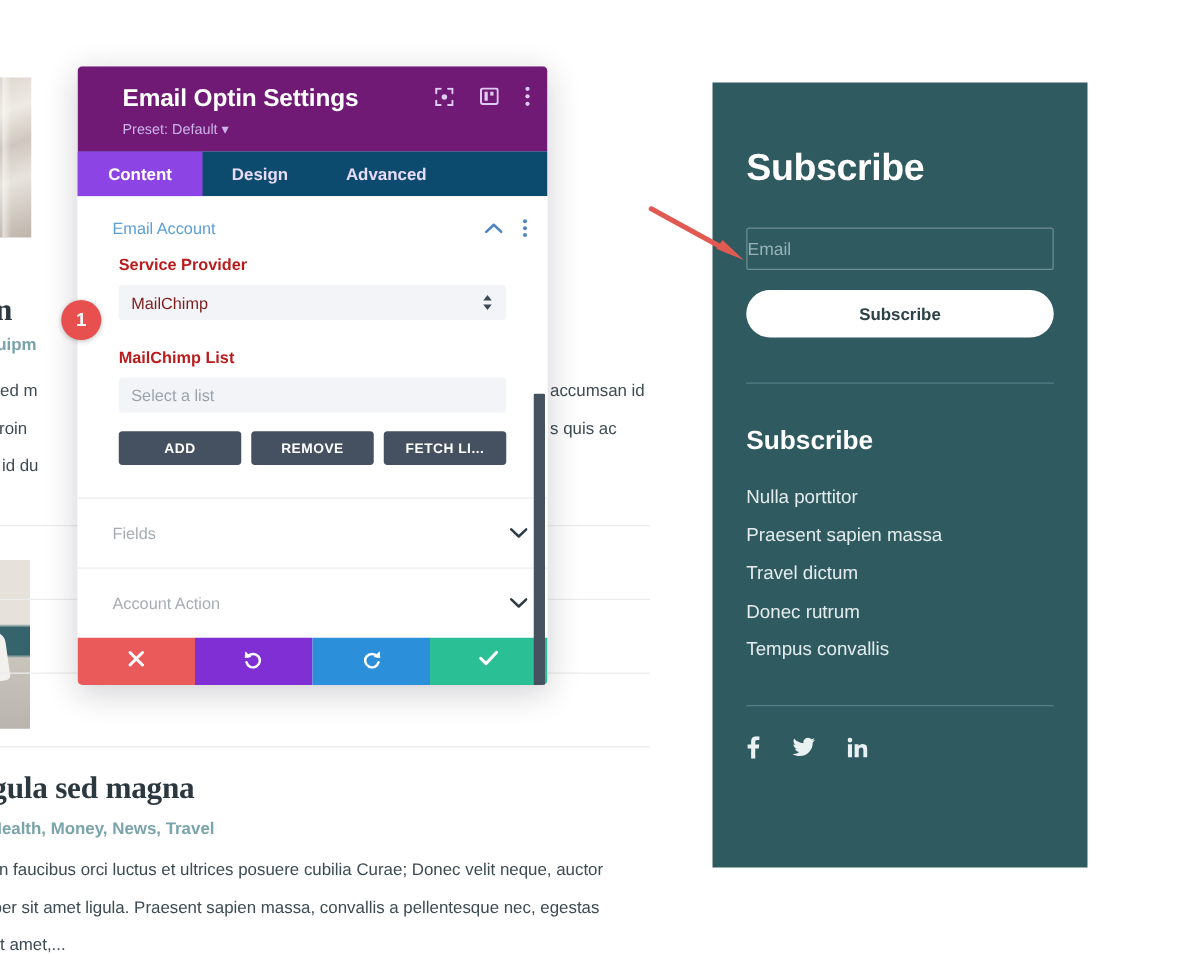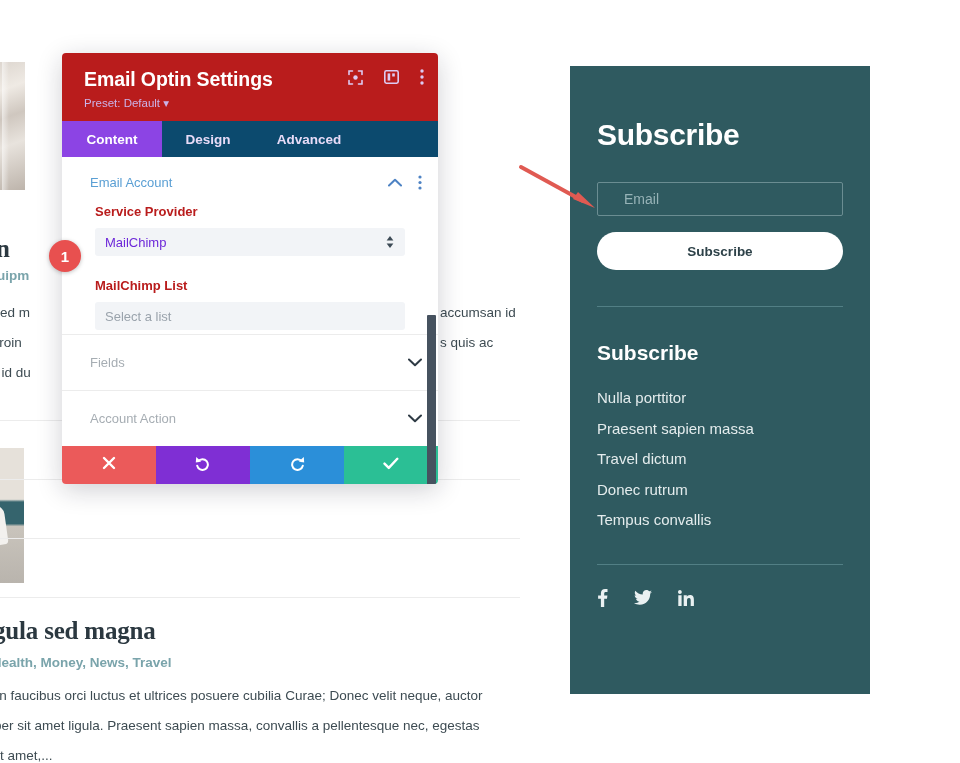--- a/index.html
+++ b/index.html
@@ -57,21 +57,21 @@
     background:#2f5a60;
   }
   #sidebar .inner{padding:0 27px;}
   .sb-title{
     color:#ffffff;font-size:30px;font-weight:bold;margin:0;
     padding-top:52px;letter-spacing:-.3px;
   }
   .sb-email{
     margin-top:30px;width:100%;box-sizing:border-box;height:34px;
     background:transparent;border:1px solid #6b8d92;color:#cfe0e2;
-    font-size:14px;padding:0 26px;outline:none;font-family:"Liberation Sans",sans-serif;
+    font-size:14px;padding:0 0;outline:none;font-family:"Liberation Sans",sans-serif;
     border-radius:2px;
   }
   .sb-email::placeholder{color:#97b3b7;}
   .sb-btn{
     margin-top:16px;width:100%;height:38px;border:none;border-radius:22px;
     background:#ffffff;color:#2d4148;font-size:13.5px;font-weight:bold;
     cursor:pointer;font-family:"Liberation Sans",sans-serif;
   }
   .sb-div{height:1px;background:#527f85;margin:36px 0 0 0;}
   .sb-h2{color:#ffffff;font-size:21px;font-weight:bold;margin:34px 0 0 0;}
@@ -79,21 +79,21 @@
   .sb-list li{color:#e4eced;font-size:15px;line-height:30.5px;}
   .sb-social{margin-top:24px;display:flex;gap:26px;align-items:center;}
   .sb-social span{color:#eaf1f2;display:inline-flex;}
 
   
   #modal{
     position:absolute;left:62px;top:53px;width:376px;
     box-shadow:0 6px 26px rgba(20,20,40,.20);
     border-radius:4px;overflow:hidden;background:#ffffff;
   }
-  .m-head{background:#b91c1c;padding:15px 18px 11px 22px;position:relative;}
+  .m-head{background:#701a75;padding:15px 18px 11px 36px;position:relative;}
   .m-title{color:#ffffff;font-size:19.5px;font-weight:bold;margin:0;letter-spacing:-.1px;}
   .m-preset{color:#cbb3e8;font-size:11.5px;margin-top:5px;}
   .m-head-icons{position:absolute;right:14px;top:16px;display:flex;align-items:center;gap:21px;}
   .m-head-icons .hi{color:#ddcbf3;display:inline-flex;cursor:pointer;}
 
   .m-tabs{background:#0c4a6e;display:flex;height:36px;}
   .m-tab{
     flex:0 0 auto;display:flex;align-items:center;justify-content:center;
     color:#e8dcf8;font-size:13.5px;font-weight:bold;cursor:pointer;
   }
@@ -109,21 +109,21 @@
   }
   .acc-title{font-size:13px;color:#5a9fd4;font-weight:normal;flex:1;}
   .acc-title.muted{color:#a6adb3;}
   .acc-ic{color:#4e83c4;display:inline-flex;margin-left:16px;cursor:pointer;}
   .acc-ic.dark{color:#2f3b45;}
 
   .field-wrap{padding:0 33px 4px 33px;}
   .f-label{font-size:13px;color:#b91c1c;font-weight:bold;margin-bottom:9px;}
   .f-select{
     position:relative;background:#f2f4f7;height:28px;border-radius:3px;
-    display:flex;align-items:center;padding:0 10px;font-size:13px;color:#6d28d9;cursor:pointer;text-align:center;
+    display:flex;align-items:center;padding:0 10px;font-size:13px;color:#7f1d1d;cursor:pointer;text-align:center;
   }
   .f-select .arrows{position:absolute;right:11px;top:50%;transform:translateY(-50%);
     display:flex;flex-direction:column;gap:2px;color:#3c4a55;}
   .f-input{
     background:#f2f4f7;height:28px;border-radius:3px;display:flex;align-items:center;
     padding:0 10px;font-size:13px;color:#9aa3ac;
   }
   .spacer-14{height:18px;}
   .btn-row{display:flex;gap:8px;margin-top:15px;padding-bottom:22px;}
   .d-btn{
@@ -312,20 +312,25 @@
     </div>
 
     <div class="spacer-14"></div>
 
     <div class="field-wrap">
       <div class="f-label">MailChimp List</div>
       <div class="f-input">
         <span>Select a list</span>
       </div>
 
+      <div class="btn-row">
+        <button class="d-btn">ADD</button>
+        <button class="d-btn">REMOVE</button>
+        <button class="d-btn">FETCH LI...</button>
+      </div>
     </div>
 
     <div class="sec-row">
       <div class="acc-head">
         <div class="acc-title muted">Fields</div>
         <span class="acc-ic dark">
           <svg width="14" height="9" viewBox="0 0 14 9">
               <path d="M1 1.5L7 7.2l6-5.7" stroke="currentColor" stroke-width="2" fill="none" stroke-linecap="round" stroke-linejoin="round"></path>
             </svg>
         </span>

